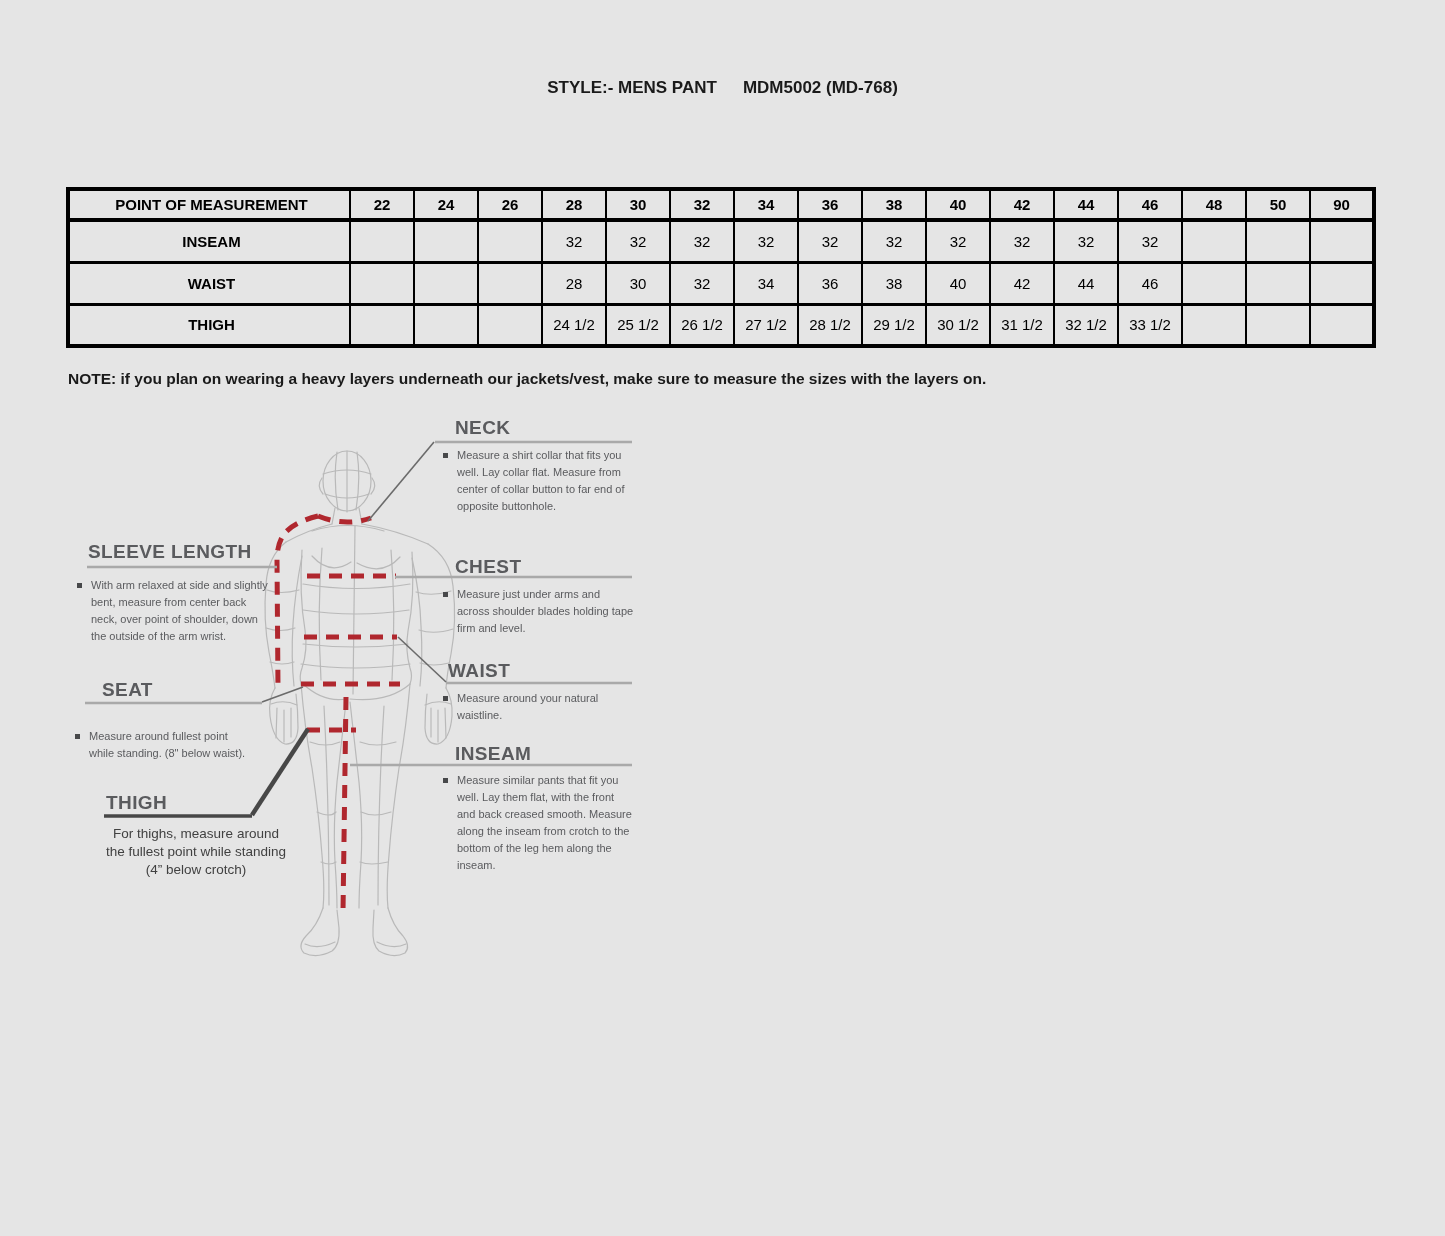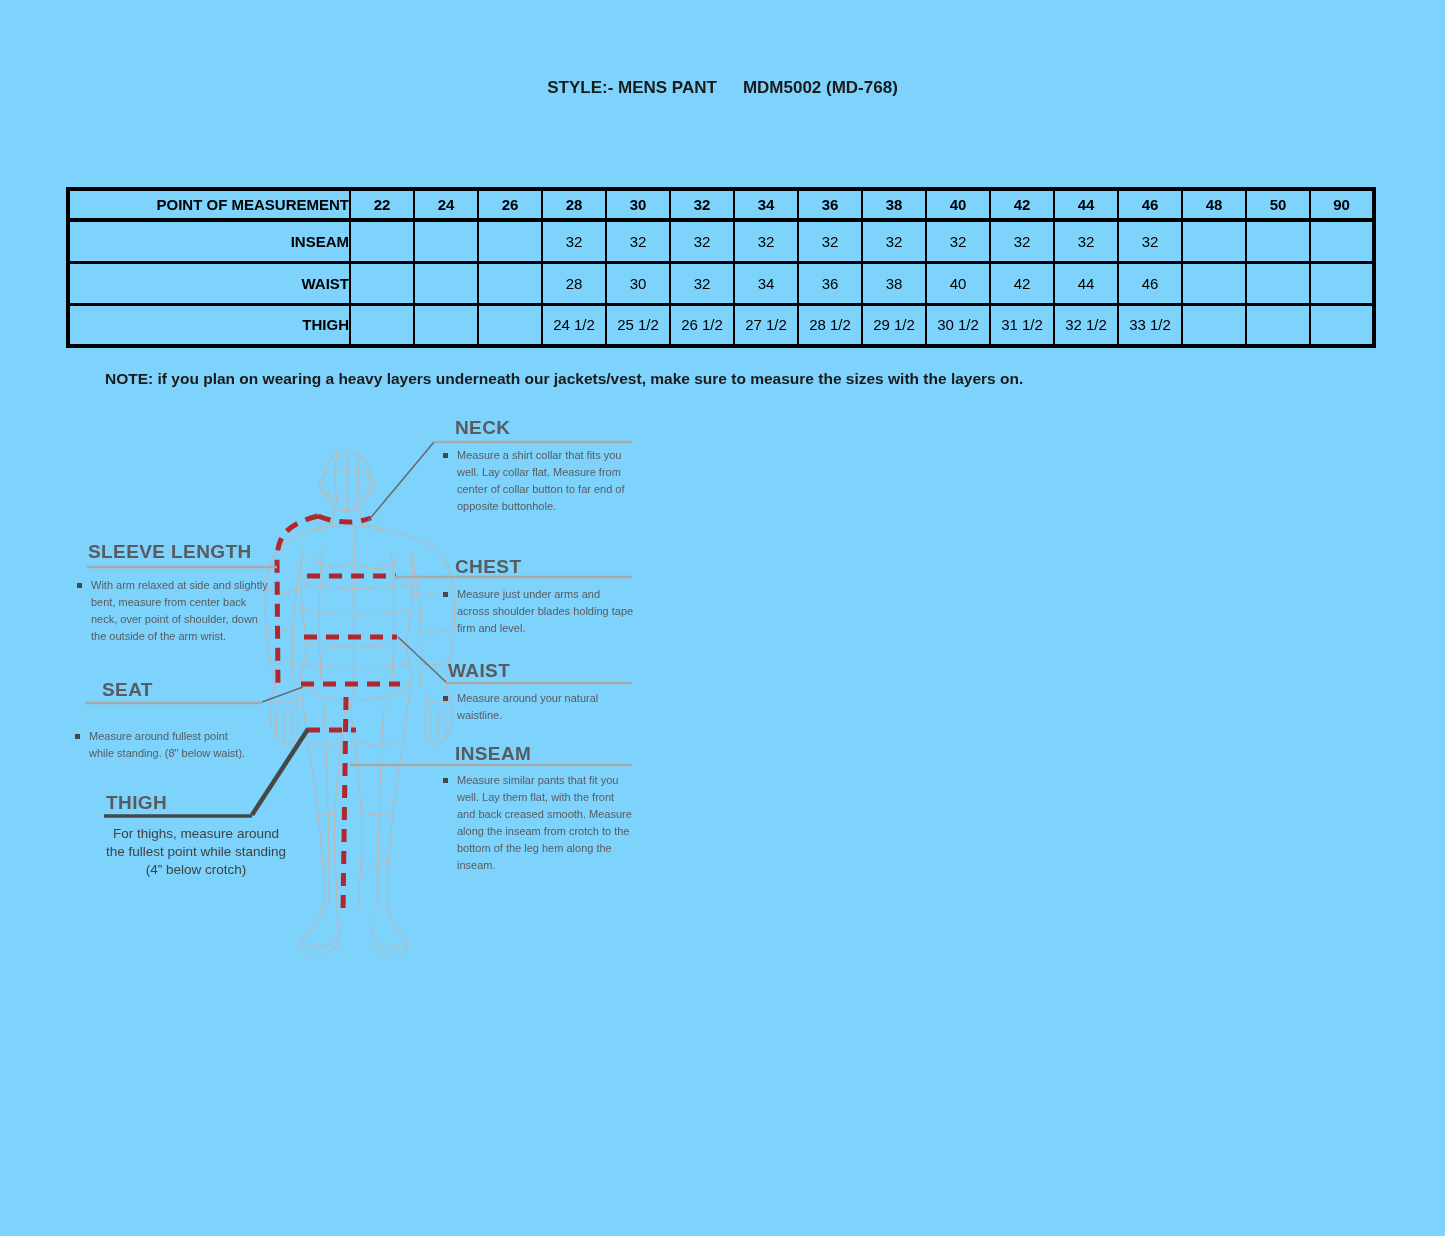--- a/index.html
+++ b/index.html
@@ -1,38 +1,38 @@
 <!DOCTYPE html>
 <html><head>
 <meta charset="utf-8">
 <style>
   html,body{margin:0;padding:0;background:#fff;}
-  .page{position:relative;width:1445px;height:1236px;background:#7dd3fc;overflow:hidden;
+  .page{position:relative;width:1445px;height:1236px;background:#e5e5e5;overflow:hidden;
         font-family:"Liberation Sans", sans-serif;color:#000;}
 
   
   .doc-title{position:absolute;top:78px;left:0;width:100%;text-align:center;
              font-size:17px;font-weight:bold;color:#1a1a1a;}
   .doc-title .gap{display:inline-block;width:26px;}
 
   
   table.size{position:absolute;left:66px;top:187px;width:1310px;
              border-collapse:collapse;table-layout:fixed;
              border:4px solid #000;}
   table.size th,table.size td{border:2px solid #000;font-size:15px;text-align:center;
              vertical-align:middle;padding:0;overflow:hidden;white-space:nowrap;}
   table.size thead th{height:27px;font-weight:bold;border-bottom:4px solid #000;}
   table.size tbody tr{height:42px;}
   table.size tbody td{font-weight:normal;border-top:3px solid #000;}
-  table.size .pom{text-align:right;padding-left:4px;font-weight:bold;}
+  table.size .pom{text-align:center;padding-left:4px;font-weight:bold;}
   table.size tbody th{border-top:3px solid #000;}
   col.pomcol{width:282px;}
 
   
-  .note{position:absolute;left:68px;top:370px;font-size:15.5px;font-weight:bold;color:#1a1a1a;margin-left:37px;}
+  .note{position:absolute;left:68px;top:370px;font-size:15.5px;font-weight:bold;color:#1a1a1a;}
 
   
   svg.diagram{position:absolute;left:0;top:0;width:1445px;height:1236px;}
 
   .dlabel{position:absolute;font-size:19px;color:#5a5b5e;letter-spacing:0.4px;
           font-weight:bold;white-space:nowrap;}
   .para{position:absolute;font-size:11px;line-height:17px;color:#5a5b5e;}
   .para .bullet{position:absolute;left:-14px;top:6px;width:5px;height:5px;background:#47484a;}
   .para.plain{color:#414141;font-size:13.5px;line-height:18px;text-align:center;}
 </style>

